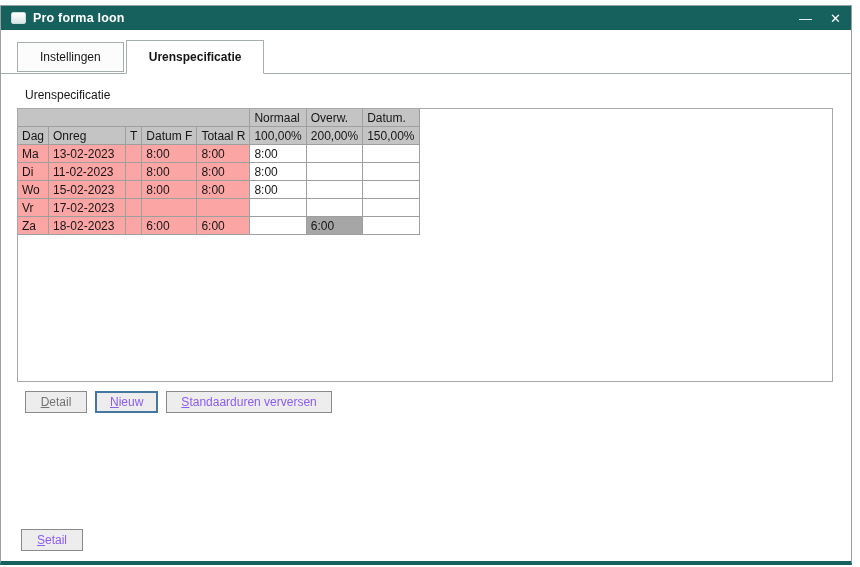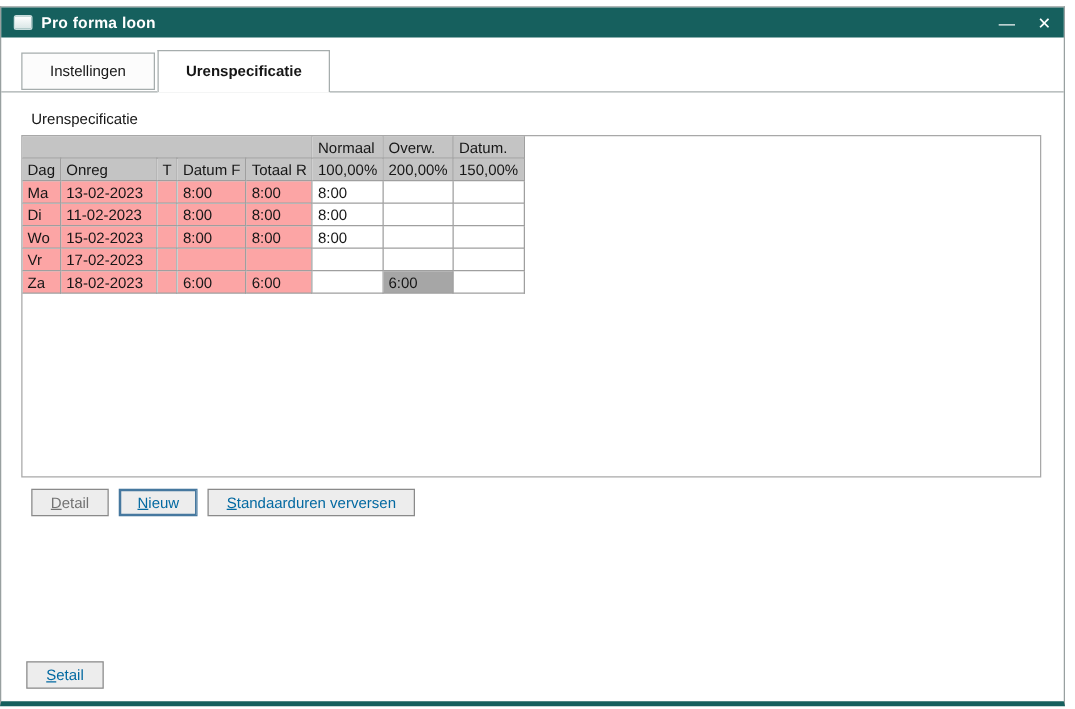--- a/index.html
+++ b/index.html
@@ -93,21 +93,21 @@
   .grid td.sel { background: #a6a6a6; }
   
   .btnrow { display: flex; gap: 8px; margin: 9px 0 0 8px; }
   .btn {
     font-family: "Liberation Sans", "DejaVu Sans", sans-serif;
     font-size: 12px;
     background: #ededed;
     border: 1px solid #8a8a8a;
     padding: 3px 14px;
     min-width: 62px;
-    color: #0369a1;
+    color: #8b5cf6;
     cursor: default;
   }
   .btn.disabled { color: #737373; }
   .btn.focused {
     border: 1px solid #46789f;
     box-shadow: inset 0 0 0 1px #46789f;
   }
   .sluiten-wrap { position: absolute; left: 20px; bottom: 10px; }
 </style>
 </head>

